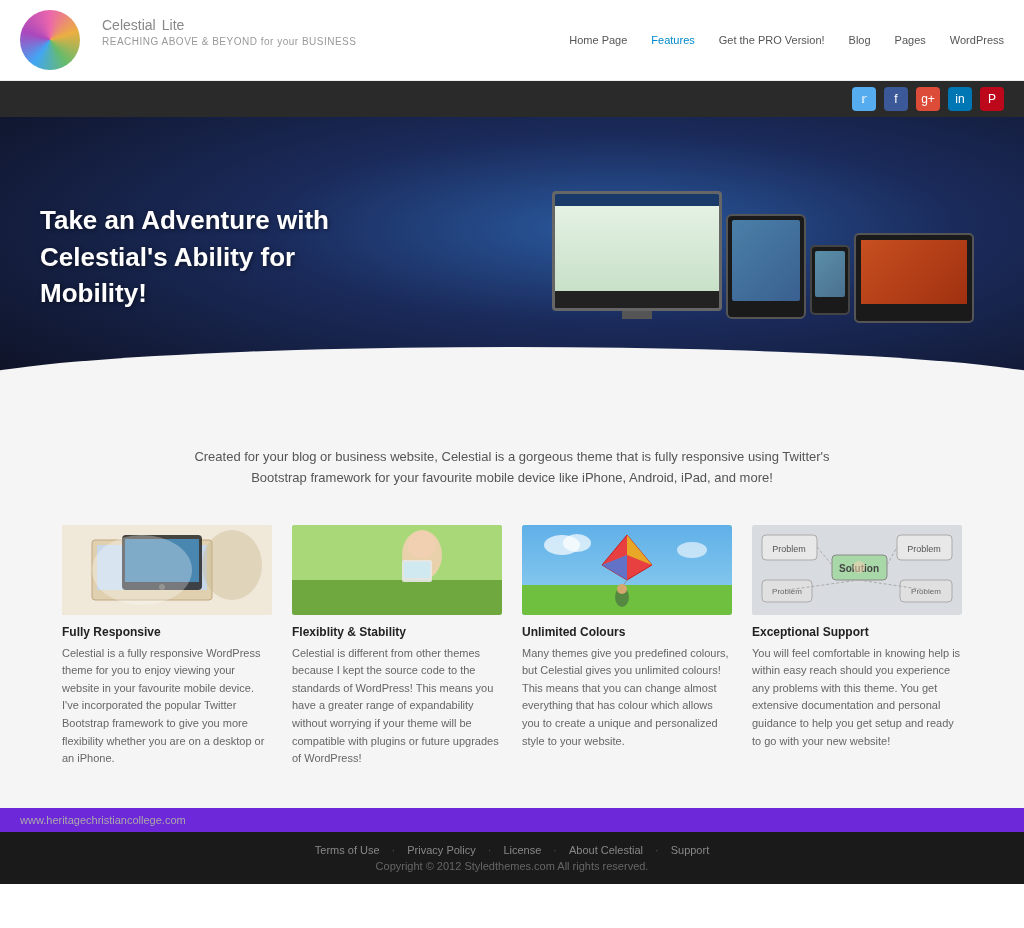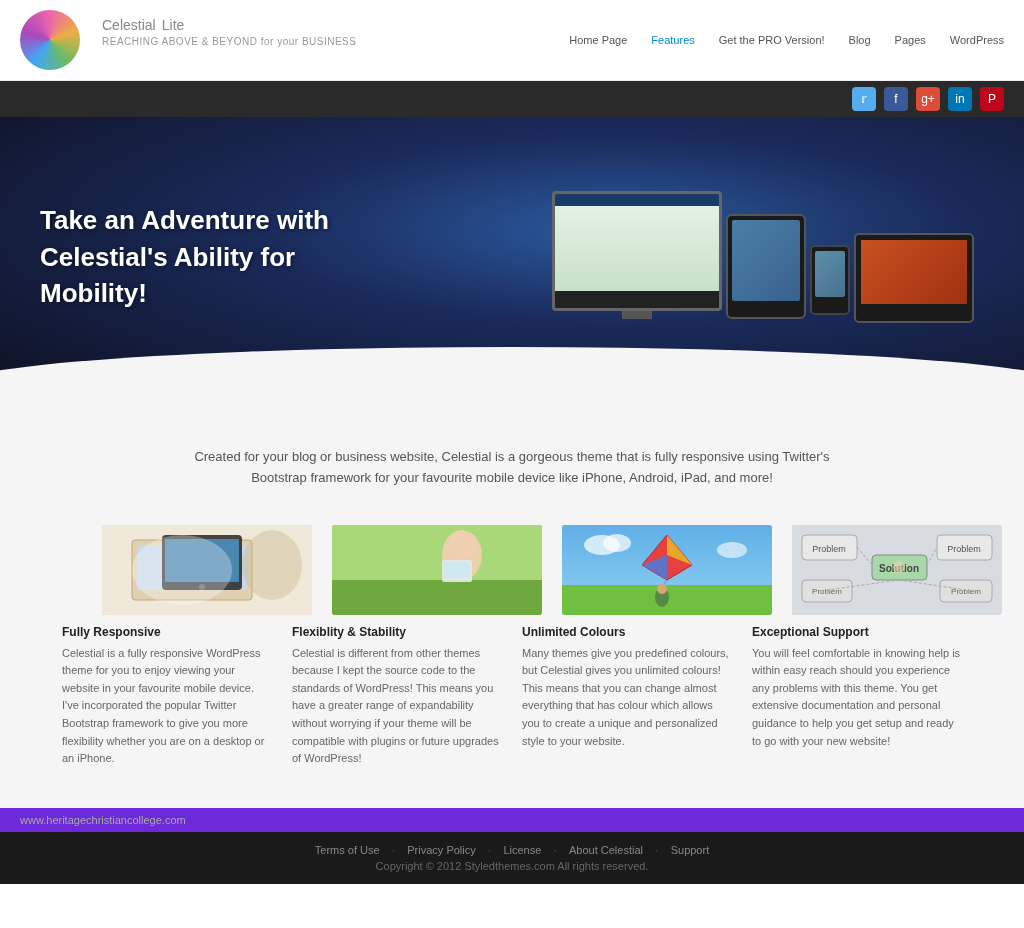--- a/index.html
+++ b/index.html
@@ -182,21 +182,20 @@
     .feature-card {
       width: 210px;
       text-align: left;
     }
     .feature-img {
       width: 100%; height: 90px;
       background: #ccc;
       border-radius: 3px;
       overflow: hidden;
       margin-bottom: 10px;
-      margin-left: 40px;
     }
     .fi-responsive { background: linear-gradient(135deg, #e8d0b0, #c8b890, #f0e8d8); position: relative; overflow: hidden; }
     .fi-responsive::before {
       content: '';
       position: absolute;
       top: 10px; left: 30px;
       width: 100px; height: 70px;
       background: rgba(255,255,255,0.3);
       border-radius: 50%;
     }

